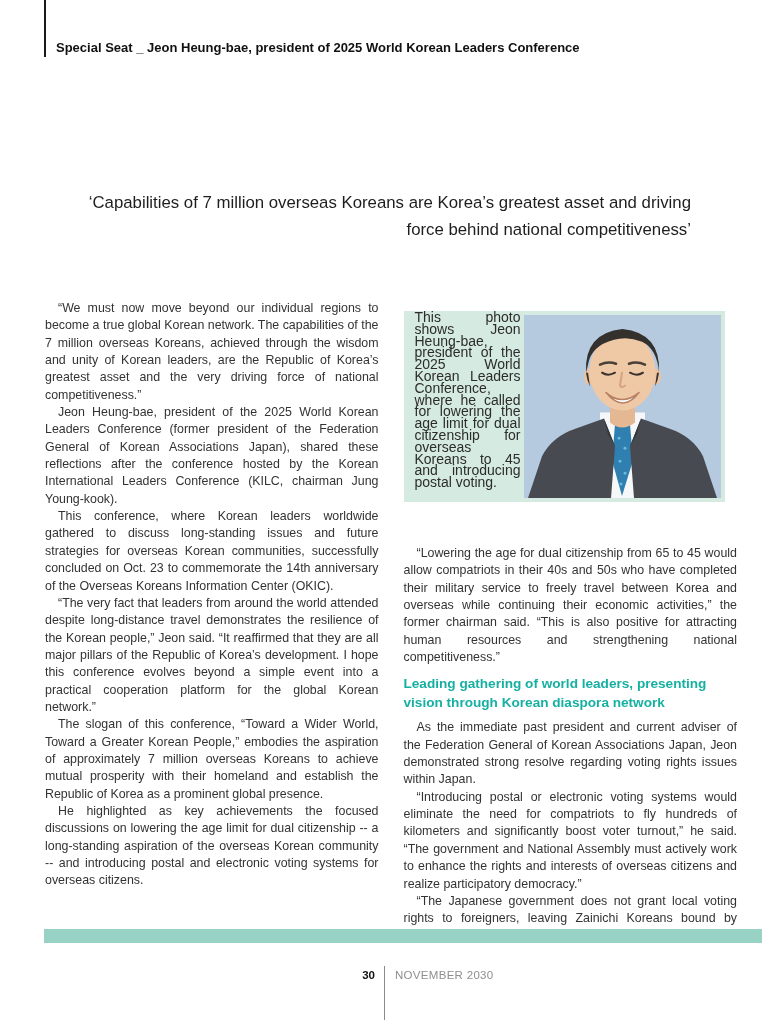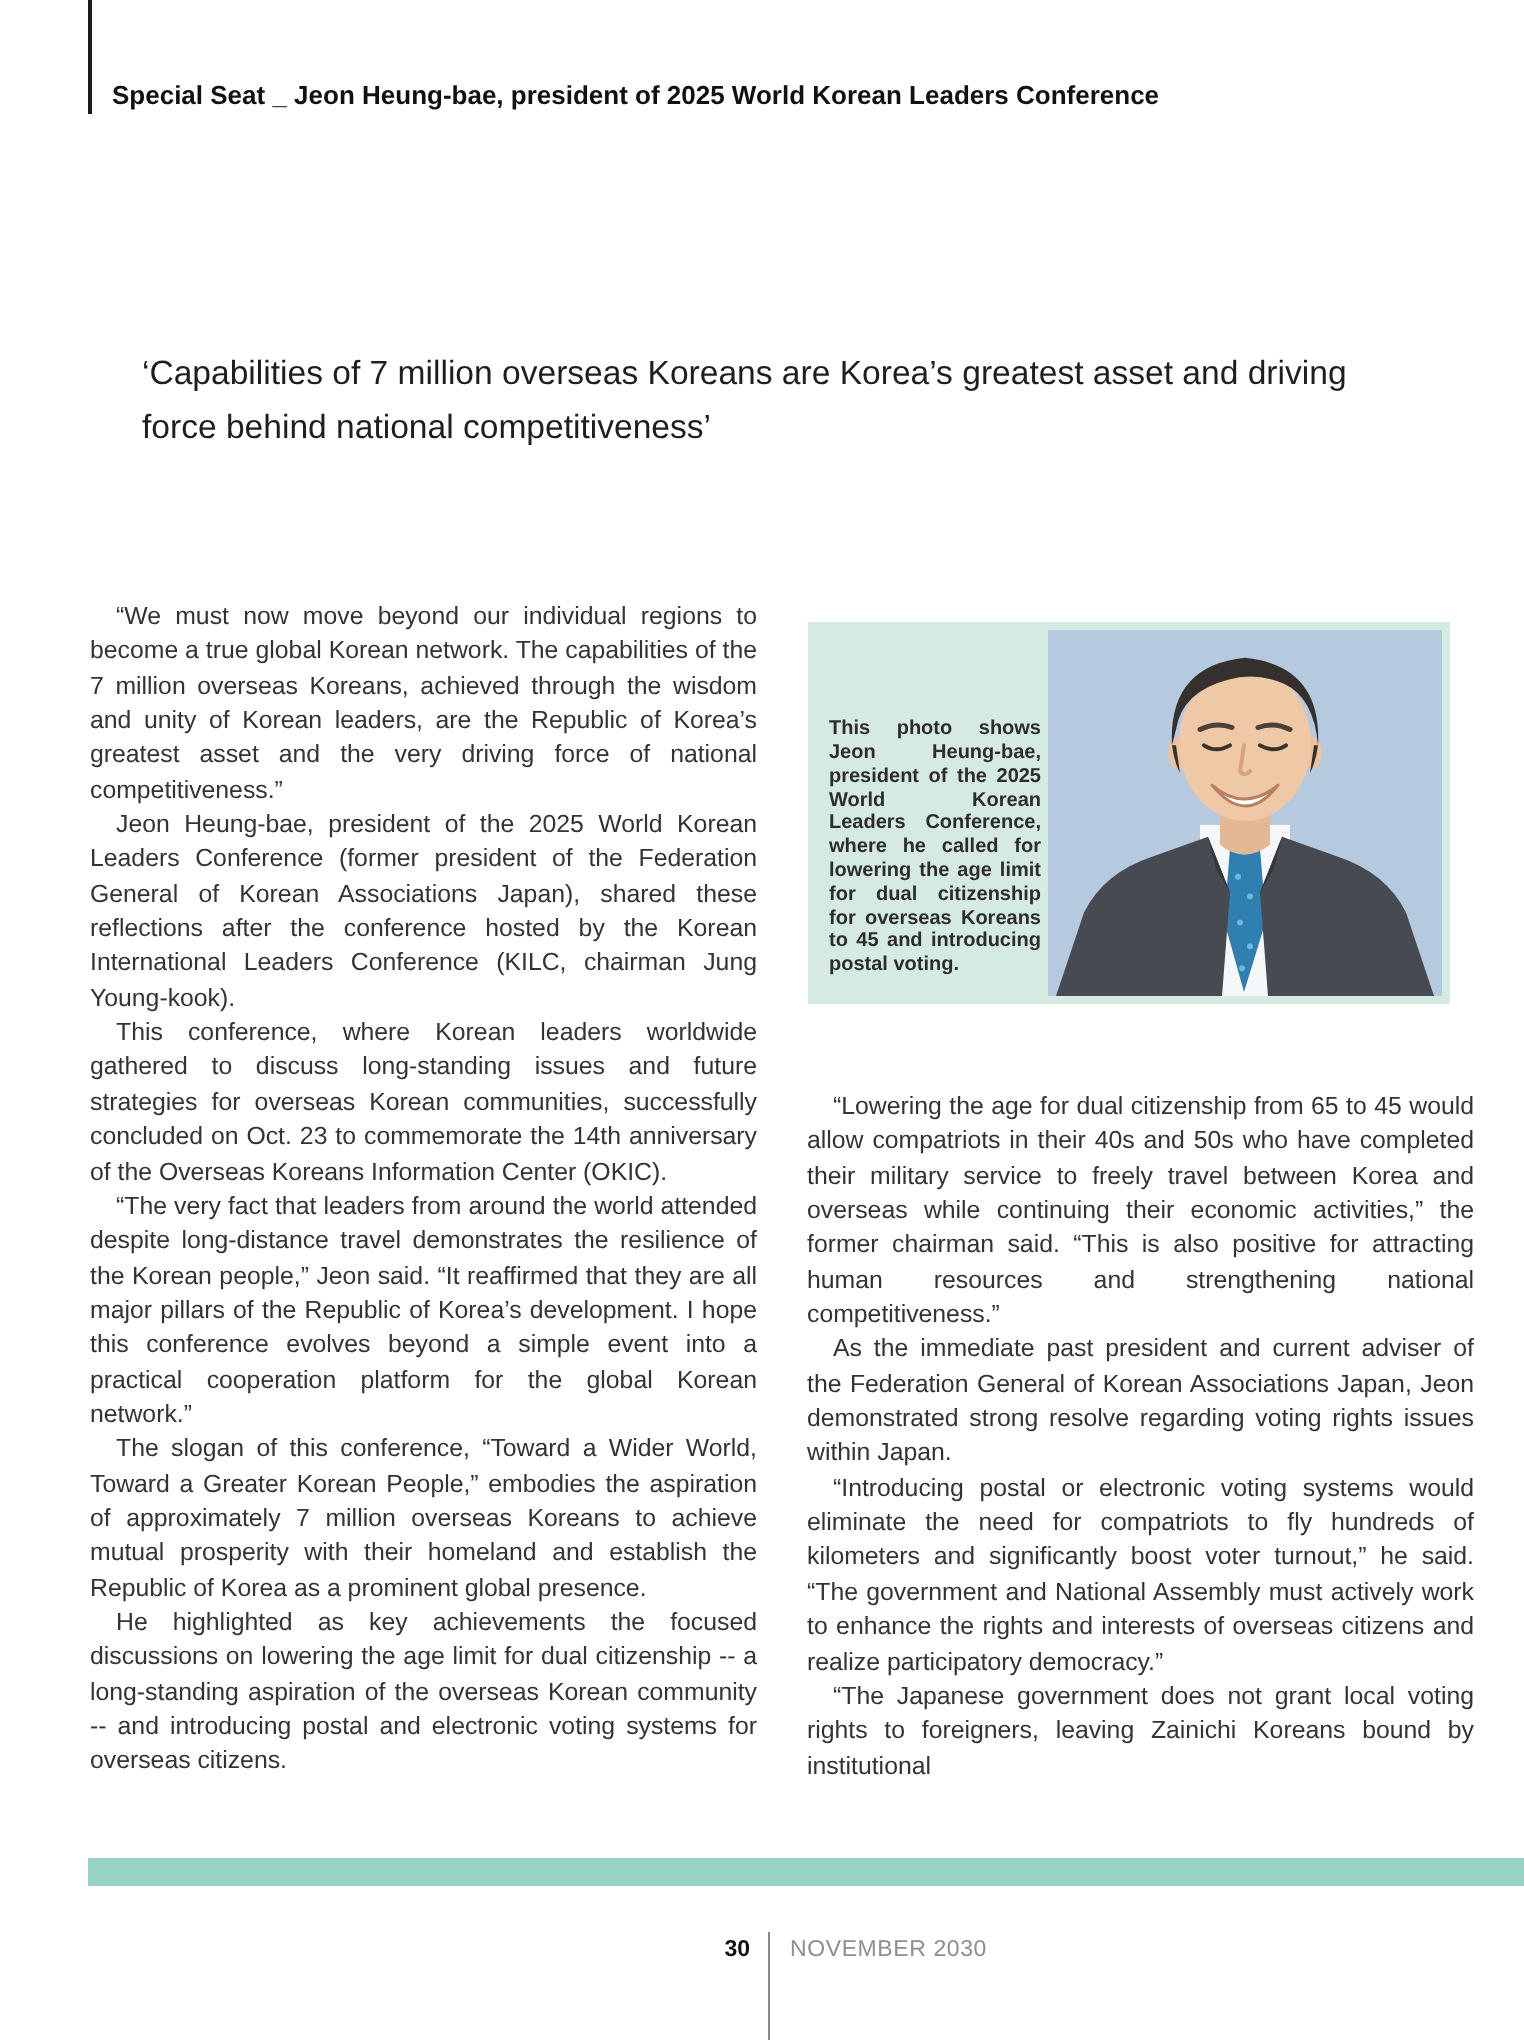--- a/index.html
+++ b/index.html
@@ -23,22 +23,22 @@
     white-space:nowrap;
   }
   
   .headline{
     position:absolute;left:56px;right:56px;top:106px;margin:0;
     font-family:"Liberation Serif", serif;
     font-weight:bold;font-size:26px;line-height:36px;
     text-align:center;color:#17a090;
   }
   .subheads{
-    position:absolute;left:71px;right:71px;top:173px;
-    text-align:left;color:#1e1e1e;
+    position:absolute;left:71px;right:71px;top:189px;
+    text-align:right;color:#1e1e1e;
     font-size:16.8px;line-height:27px;
   }
   .subhead{margin:0;}
   
   .columns{
     position:absolute;left:45px;top:300px;width:692px;
     display:flex;gap:25px;
   }
   .col{width:338px;}
   .body-p{
@@ -48,22 +48,22 @@
   }
   
   .photo-box{
     position:relative;
     margin-top:11px;margin-bottom:0;
     width:321px;height:191px;
     background:#d5eae1;
   }
   .photo-caption{
     position:absolute;left:11px;bottom:13px;width:106px;
-    font-size:10px;line-height:11.8px;
-    text-align:justify;color:#2c2c2c;font-weight:bold;
+    font-size:14px;line-height:11.8px;
+    text-align:justify;color:#2c2c2c;
   }
   .portrait{
     position:absolute;top:4px;right:4px;width:197px;height:183px;display:block;
   }
   .right-intro{margin-top:43px;}
   .section-heading{
     margin:9px 0 7px 0;
     font-size:13.6px;line-height:18.5px;font-weight:bold;
     color:#16b0a2;text-align:left;text-indent:0;
   }
@@ -140,20 +140,21 @@
           <path d="M105,49 Q113,46 121,50" stroke="#4a4038" stroke-width="2.5" fill="none" stroke-linecap="round"></path>
           <path d="M78,58 Q84,62 91,58" stroke="#3a322c" stroke-width="2" fill="none" stroke-linecap="round"></path>
           <path d="M106,58 Q113,62 119,58" stroke="#3a322c" stroke-width="2" fill="none" stroke-linecap="round"></path>
           <path d="M98,58 L96,71 Q98,74 101,71" stroke="#d8a27e" stroke-width="2" fill="none" stroke-linecap="round"></path>
           <path d="M82,78 Q98,92 115,78 Q99,99 82,78 Z" fill="#ffffff" stroke="#b97f63" stroke-width="1.5" stroke-linejoin="round"></path>
         </svg>
       </div>
 
       <p class="body-p right-intro">“Lowering the age for dual citizenship from 65 to 45 would allow compatriots in their 40s and 50s who have completed their military service to freely travel between Korea and overseas while continuing their economic activities,” the former chairman said. “This is also positive for attracting human resources and strengthening national competitiveness.”</p>
 
+      <h2 class="section-heading">Leading gathering of world leaders, presenting vision through Korean diaspora network</h2>
 
       <p class="body-p">As the immediate past president and current adviser of the Federation General of Korean Associations Japan, Jeon demonstrated strong resolve regarding voting rights issues within Japan.</p>
       <p class="body-p">“Introducing postal or electronic voting systems would eliminate the need for compatriots to fly hundreds of kilometers and significantly boost voter turnout,” he said. “The government and National Assembly must actively work to enhance the rights and interests of overseas citizens and realize participatory democracy.”</p>
       <p class="body-p">“The Japanese government does not grant local voting rights to foreigners, leaving Zainichi Koreans bound by institutional</p>
     </div>
   </div>
 
   <div class="bottom-bar"></div>
 
   <div class="footer-pagenum">30</div>

